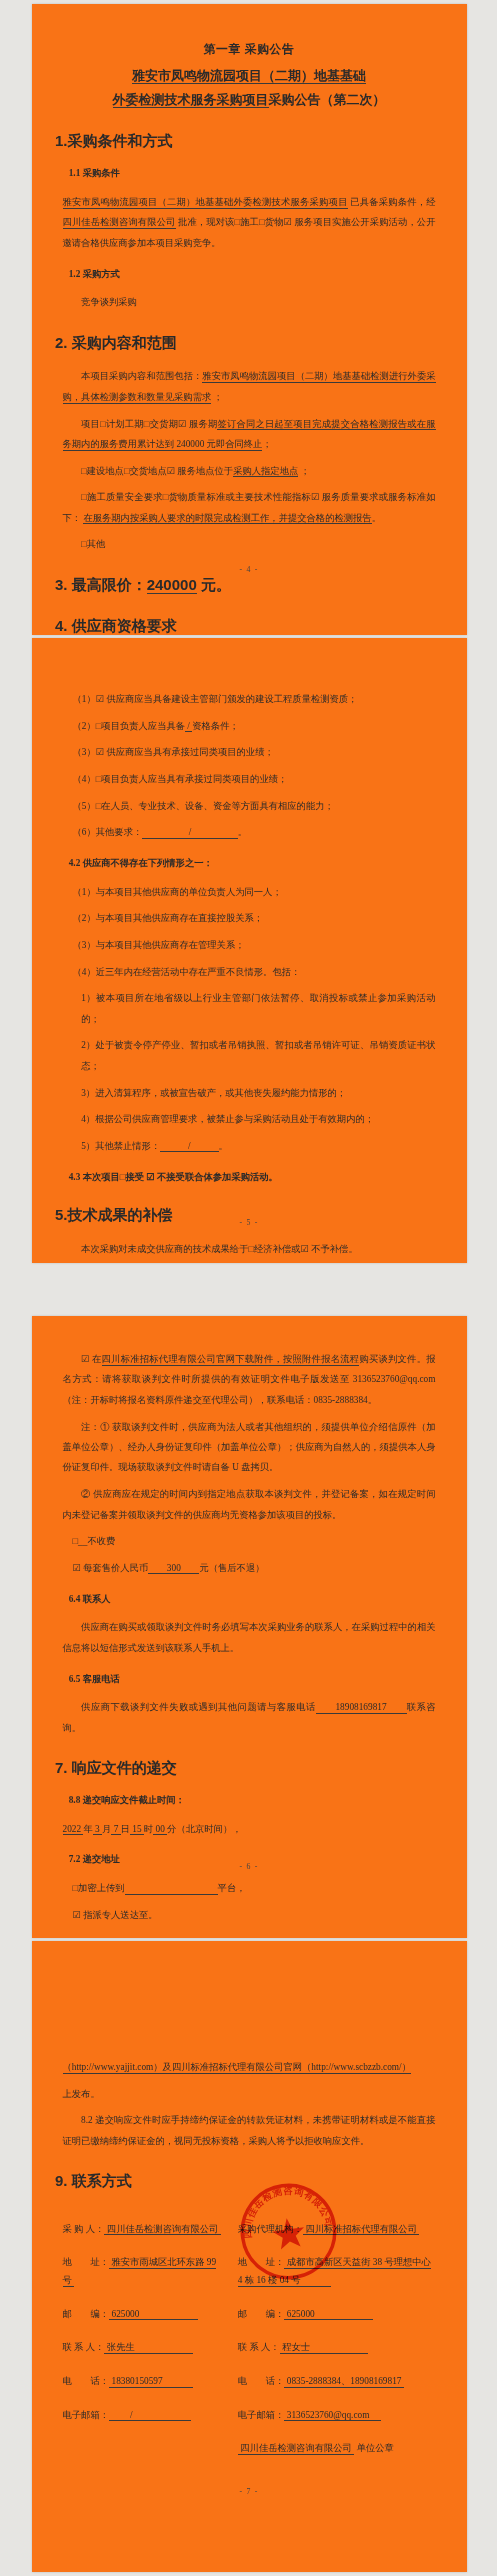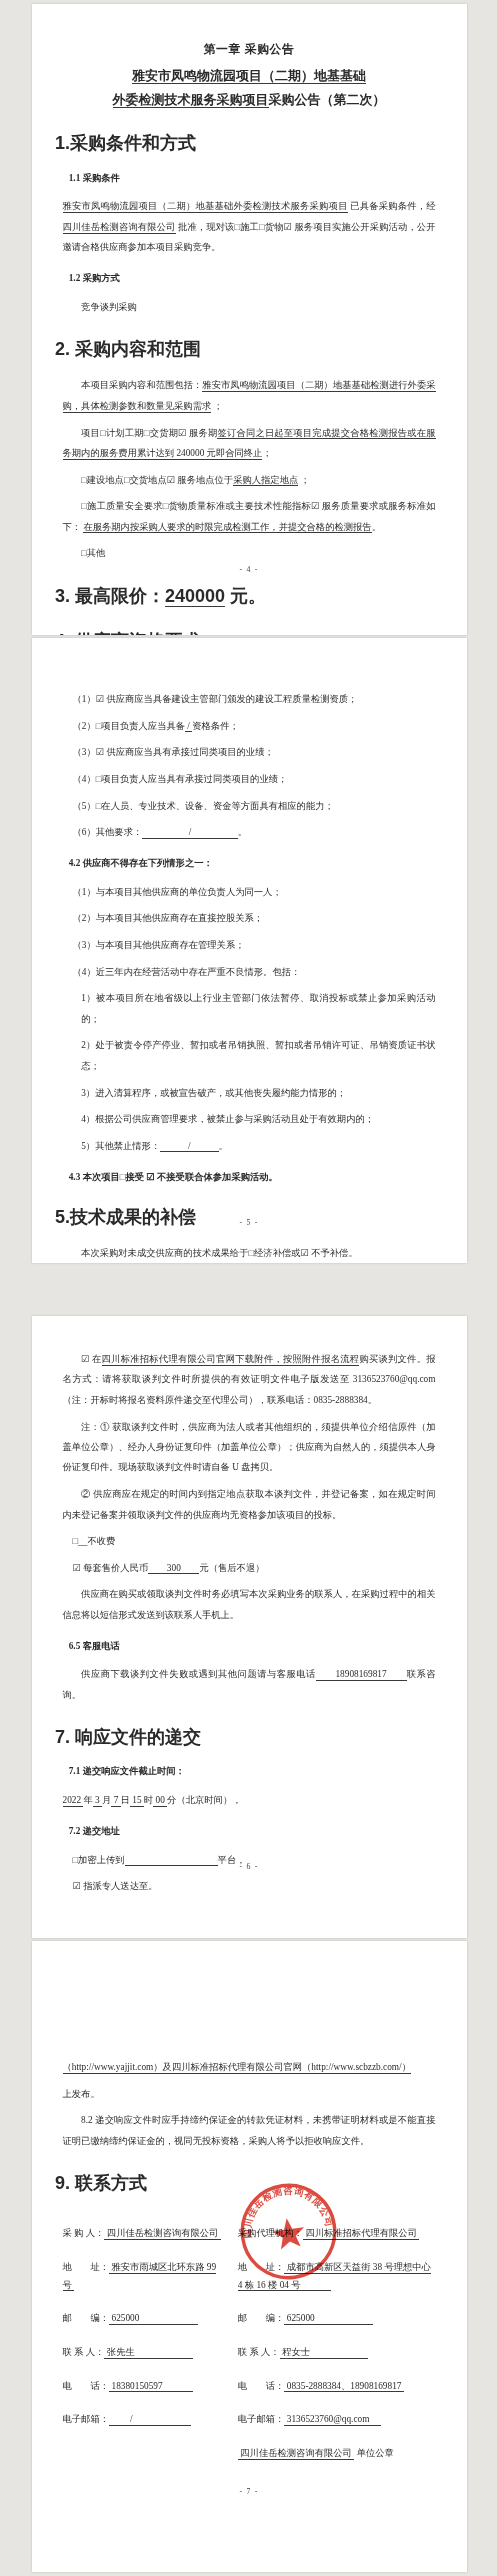--- a/index.html
+++ b/index.html
@@ -7,21 +7,21 @@
     width:498px;
     background:#e6e5e2;
     font-family:"Liberation Serif","DejaVu Serif",serif;
     color:#2a2a2a;
     -webkit-font-smoothing:antialiased;
   }
   .page{
     position:relative;
     width:435px;
     margin:0 auto;
-    background:#ffffff;
+    background:#f97316;
     box-shadow:0 0 1.9px rgba(0,0,0,.18);
     box-sizing:border-box;
     overflow:hidden;
   }
   .pg1{height:631px;margin-top:3.7px;}
   .pg2{height:625px;margin-top:3.1px;}
   .pg3{height:622px;margin-top:53px;}
   .pg4{height:631px;margin-top:3.1px;margin-bottom:3.7px;}
   .content{padding:0 31px;}
   .pg1 .content{padding-top:36px;}
@@ -35,21 +35,21 @@
     font-family:"Liberation Sans","DejaVu Sans",sans-serif;
     margin:0 0 5px 0;letter-spacing:0.6px;
   }
   .title{
     text-align:center;font-weight:bold;font-size:13px;line-height:1.85;
     font-family:"Liberation Sans","DejaVu Sans",sans-serif;
     margin:0;
   }
   .h1{
     font-family:"Liberation Sans","DejaVu Sans",sans-serif;
-    font-weight:bold;font-size:18px;line-height:1.5;
+    font-weight:bold;font-size:15px;line-height:1.5;
     margin:18.7px 0 12.4px -7.5px;text-align:left;
   }
   .h2{font-weight:bold;font-size:9.3px;margin:12.4px 0 10px 6.2px;line-height:1.8;text-align:left;}
   .p{text-indent:2em;}
   .p0{text-indent:0;}
   .i1{margin-left:10px;}
   .i2{margin-left:18.7px;}
   .u{border-bottom:0.6px solid #3a3a3a;padding-bottom:0.6px;}
   .pagefoot{
     position:absolute;left:0;right:0;text-align:center;
@@ -124,25 +124,26 @@
       </div>
       <div class="pagefoot">- 5 -</div>
     </div>
     <div class="page pg3">
       <div class="content">
         <div class="blk p">☑ 在<span class="u">四川标准招标代理有限公司官网下载附件，按照附件报名流程</span>购买谈判文件。报名方式：请将获取谈判文件时所提供的有效证明文件电子版发送至 3136523760@qq.com（注：开标时将报名资料原件递交至代理公司），联系电话：0835-2888384。</div>
         <div class="blk p">注：① 获取谈判文件时，供应商为法人或者其他组织的，须提供单位介绍信原件（加盖单位公章）、经办人身份证复印件（加盖单位公章）；供应商为自然人的，须提供本人身份证复印件。现场获取谈判文件时请自备 U 盘拷贝。</div>
         <div class="blk p">② 供应商应在规定的时间内到指定地点获取本谈判文件，并登记备案，如在规定时间内未登记备案并领取谈判文件的供应商均无资格参加该项目的投标。</div>
         <div class="blk i1">□__不收费</div>
         <div class="blk i1">☑  每套售价人民币<span class="u">　　300　　</span>元（售后不退）</div>
+        <div class="blk h2">6.4 联系人</div>
         <div class="blk p">供应商在购买或领取谈判文件时务必填写本次采购业务的联系人，在采购过程中的相关信息将以短信形式发送到该联系人手机上。</div>
         <div class="blk h2">6.5 客服电话</div>
         <div class="blk p">供应商下载谈判文件失败或遇到其他问题请与客服电话<span class="u">　　18908169817　　</span>联系咨询。</div>
         <div class="blk h1">7. 响应文件的递交</div>
-        <div class="blk h2">7.1 递交响应文件截止时间：</div>
+        <div class="blk h2">8.8 递交响应文件截止时间：</div>
         <div class="blk p0"><span class="u"> 2022 </span>年<span class="u"> 3 </span>月<span class="u"> 7 </span>日<span class="u"> 15 </span>时<span class="u"> 00 </span>分（北京时间），</div>
         <div class="blk h2">7.2 递交地址</div>
         <div class="blk i1">□加密上传到<span class="u">　　　　　　　　　　</span>平台，</div>
         <div class="blk i1">☑ 指派专人送达至。</div>
       </div>
       <div class="pagefoot">- 6 -</div>
     </div>
     <div class="page pg4">
       <div class="content">
         <div class="blk p0"><span class="u">（http://www.yajjit.com）及四川标准招标代理有限公司官网（http://www.scbzzb.com/）</span></div>

